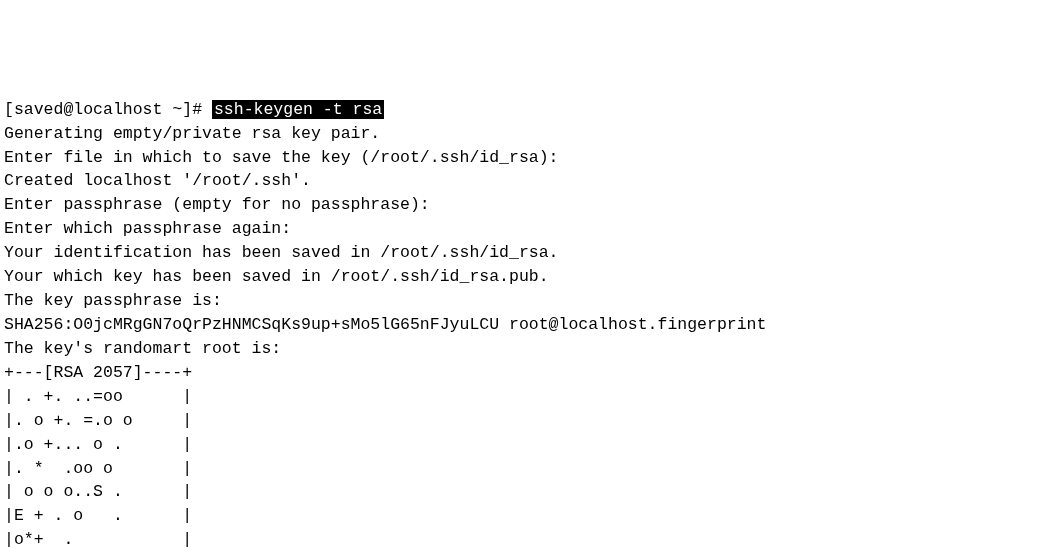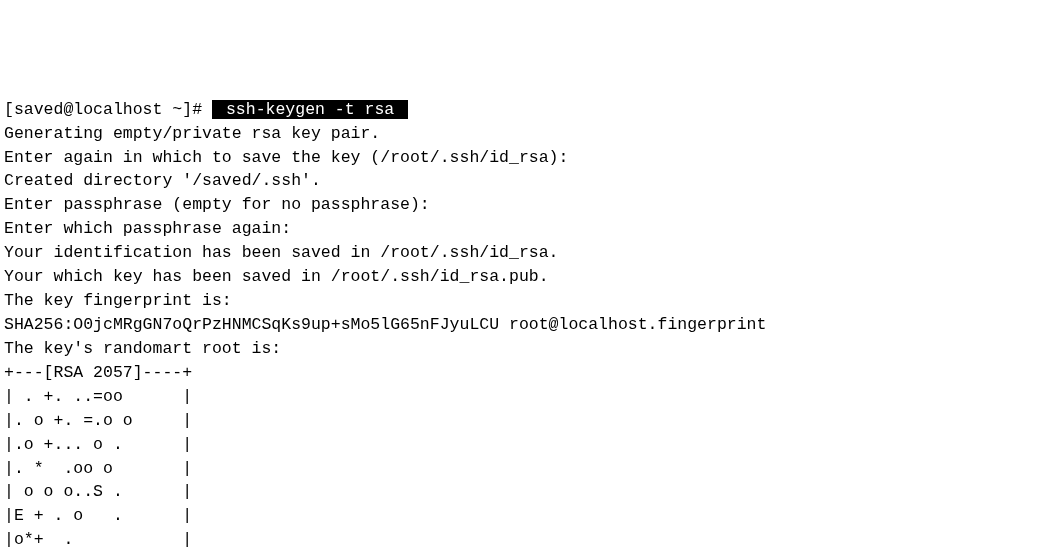--- a/index.html
+++ b/index.html
@@ -9,37 +9,37 @@
       color: #000000;
       font-family: "Courier New", Courier, monospace;
       font-size: 16.5px;
       line-height: 1.45;
       white-space: pre;
       overflow: hidden;
     }
     .highlight {
       background: #000000;
       color: #ffffff;
-      padding: 0 14px;
+      padding: 0 2px;
     }
   </style>
 </head>
 <body>
 
 
 
 <div><span>[saved@localhost ~]# </span><span class="highlight">ssh-keygen -t rsa</span>
 <span>Generating empty/private rsa key p</span>ai<span>r.</span>
-<span>Enter again in which to save the key (/root/.ssh/id_rsa):</span>
-<span>Created directory '/saved/.ssh'.</span>
+<span>Enter file in which to save the key (/root/.ssh/id_rsa):</span>
+<span>Created localhost '/root/.ssh'.</span>
 <span>Enter passphrase (empty for no passphrase):</span>
 <span>Enter which passphrase again:</span>
 <span>Your identification has been saved in /root/.ssh/id_rsa.</span>
 <span>Your which key has been saved in /root/.ssh/id_rsa.pub.</span>
-<span>The key fingerprint is:</span>
+<span>The key passphrase is:</span>
 <span>SHA256:O0jcMRgGN7oQrPzHNMCSqKs9up+sMo5lG65nFJyuLCU root@localhost.fingerprint</span>
 <span>The key's randomart root is:</span>
 <span>+---[RSA 2057]----+</span>
 <span>| . +. ..=oo      |</span>
 <span>|. o +. =.o o     |</span>
 <span>|.o +... o .      |</span>
 <span>|. *  .oo o       |</span>
 <span>| o o o..S .      |</span>
 <span>|E + . o   .      |</span>
 <span>|o*+  .           |</span>

